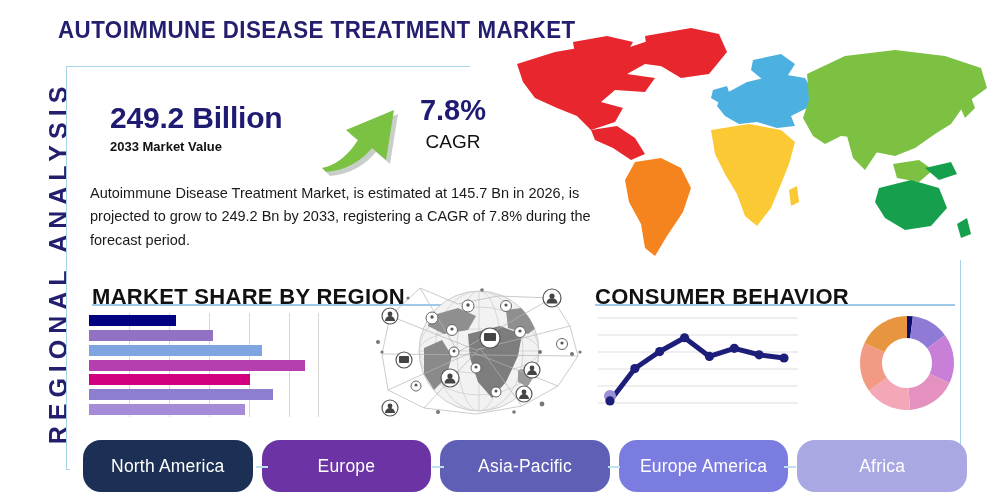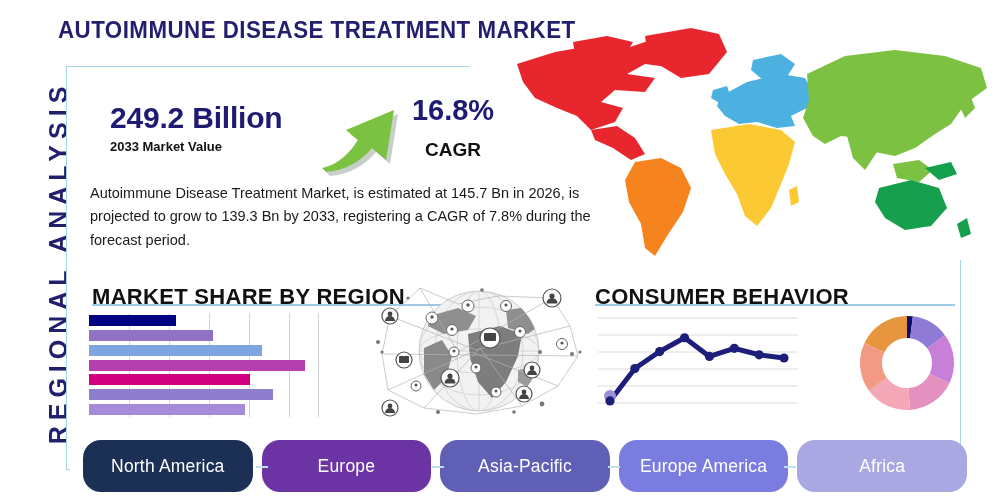--- a/index.html
+++ b/index.html
@@ -51,21 +51,21 @@
   .hero-sub{
     font-size:13px;font-weight:bold;color:#111;margin-top:7px;line-height:1;
     font-family:"Liberation Sans Narrow","Liberation Sans",sans-serif;
   }
   .cagr{position:absolute;left:408px;top:96px;text-align:center;width:90px;}
   .cagr-value{
     font-size:29px;font-weight:bold;color:#1f1b73;line-height:1;
     font-family:"Liberation Sans Narrow","Liberation Sans",sans-serif;
   }
   .cagr-label{
-    font-size:19px;font-weight:bold;color:#111;margin-top:15px;line-height:1;
+    font-size:19px;font-weight:normal;color:#111;margin-top:7px;line-height:1;
     font-family:"Liberation Sans Narrow","Liberation Sans",sans-serif;
   }
   .growth-arrow{position:absolute;left:316px;top:84px;width:92px;height:92px;}
 
   
   .desc{
     position:absolute;left:90px;top:182px;width:505px;
     font-size:14.5px;line-height:1.62;color:#1a1a1a;
   }
 
@@ -152,25 +152,25 @@
   </div>
 
   <svg class="growth-arrow" viewBox="0 0 92 92">
     <g transform="translate(4,6)">
       <path fill="#9aa59a" opacity=".55" d="M6 82 C24 78 34 66 42 54 L30 44 L78 24 L70 74 L56 62 C44 76 30 84 10 86 Z"></path>
       <path fill="#7cc242" d="M2 78 C20 74 30 62 38 50 L26 40 L74 20 L66 70 L52 58 C40 72 26 80 6 82 Z"></path>
     </g>
   </svg>
 
   <div class="cagr">
-    <div class="cagr-value">16.8%</div>
+    <div class="cagr-value">7.8%</div>
     <div class="cagr-label">CAGR</div>
   </div>
 
-  <div class="desc">Autoimmune Disease Treatment Market, is estimated at 145.7 Bn in 2026, is projected to grow to 139.3 Bn by 2033, registering a CAGR of 7.8% during the forecast period.</div>
+  <div class="desc">Autoimmune Disease Treatment Market, is estimated at 145.7 Bn in 2026, is projected to grow to 249.2 Bn by 2033, registering a CAGR of 7.8% during the forecast period.</div>
 
   <div class="sec-head" style="left:92px;top:284px;">MARKET SHARE BY REGION</div>
   <div class="sec-rule" style="left:92px;top:304px;width:375px;"></div>
 
   <div class="barchart">
     <div class="bar-grid">
       <i style="left:40px"></i>
         <i style="left:80px"></i>
         <i style="left:120px"></i>
       <i style="left:160px"></i>

